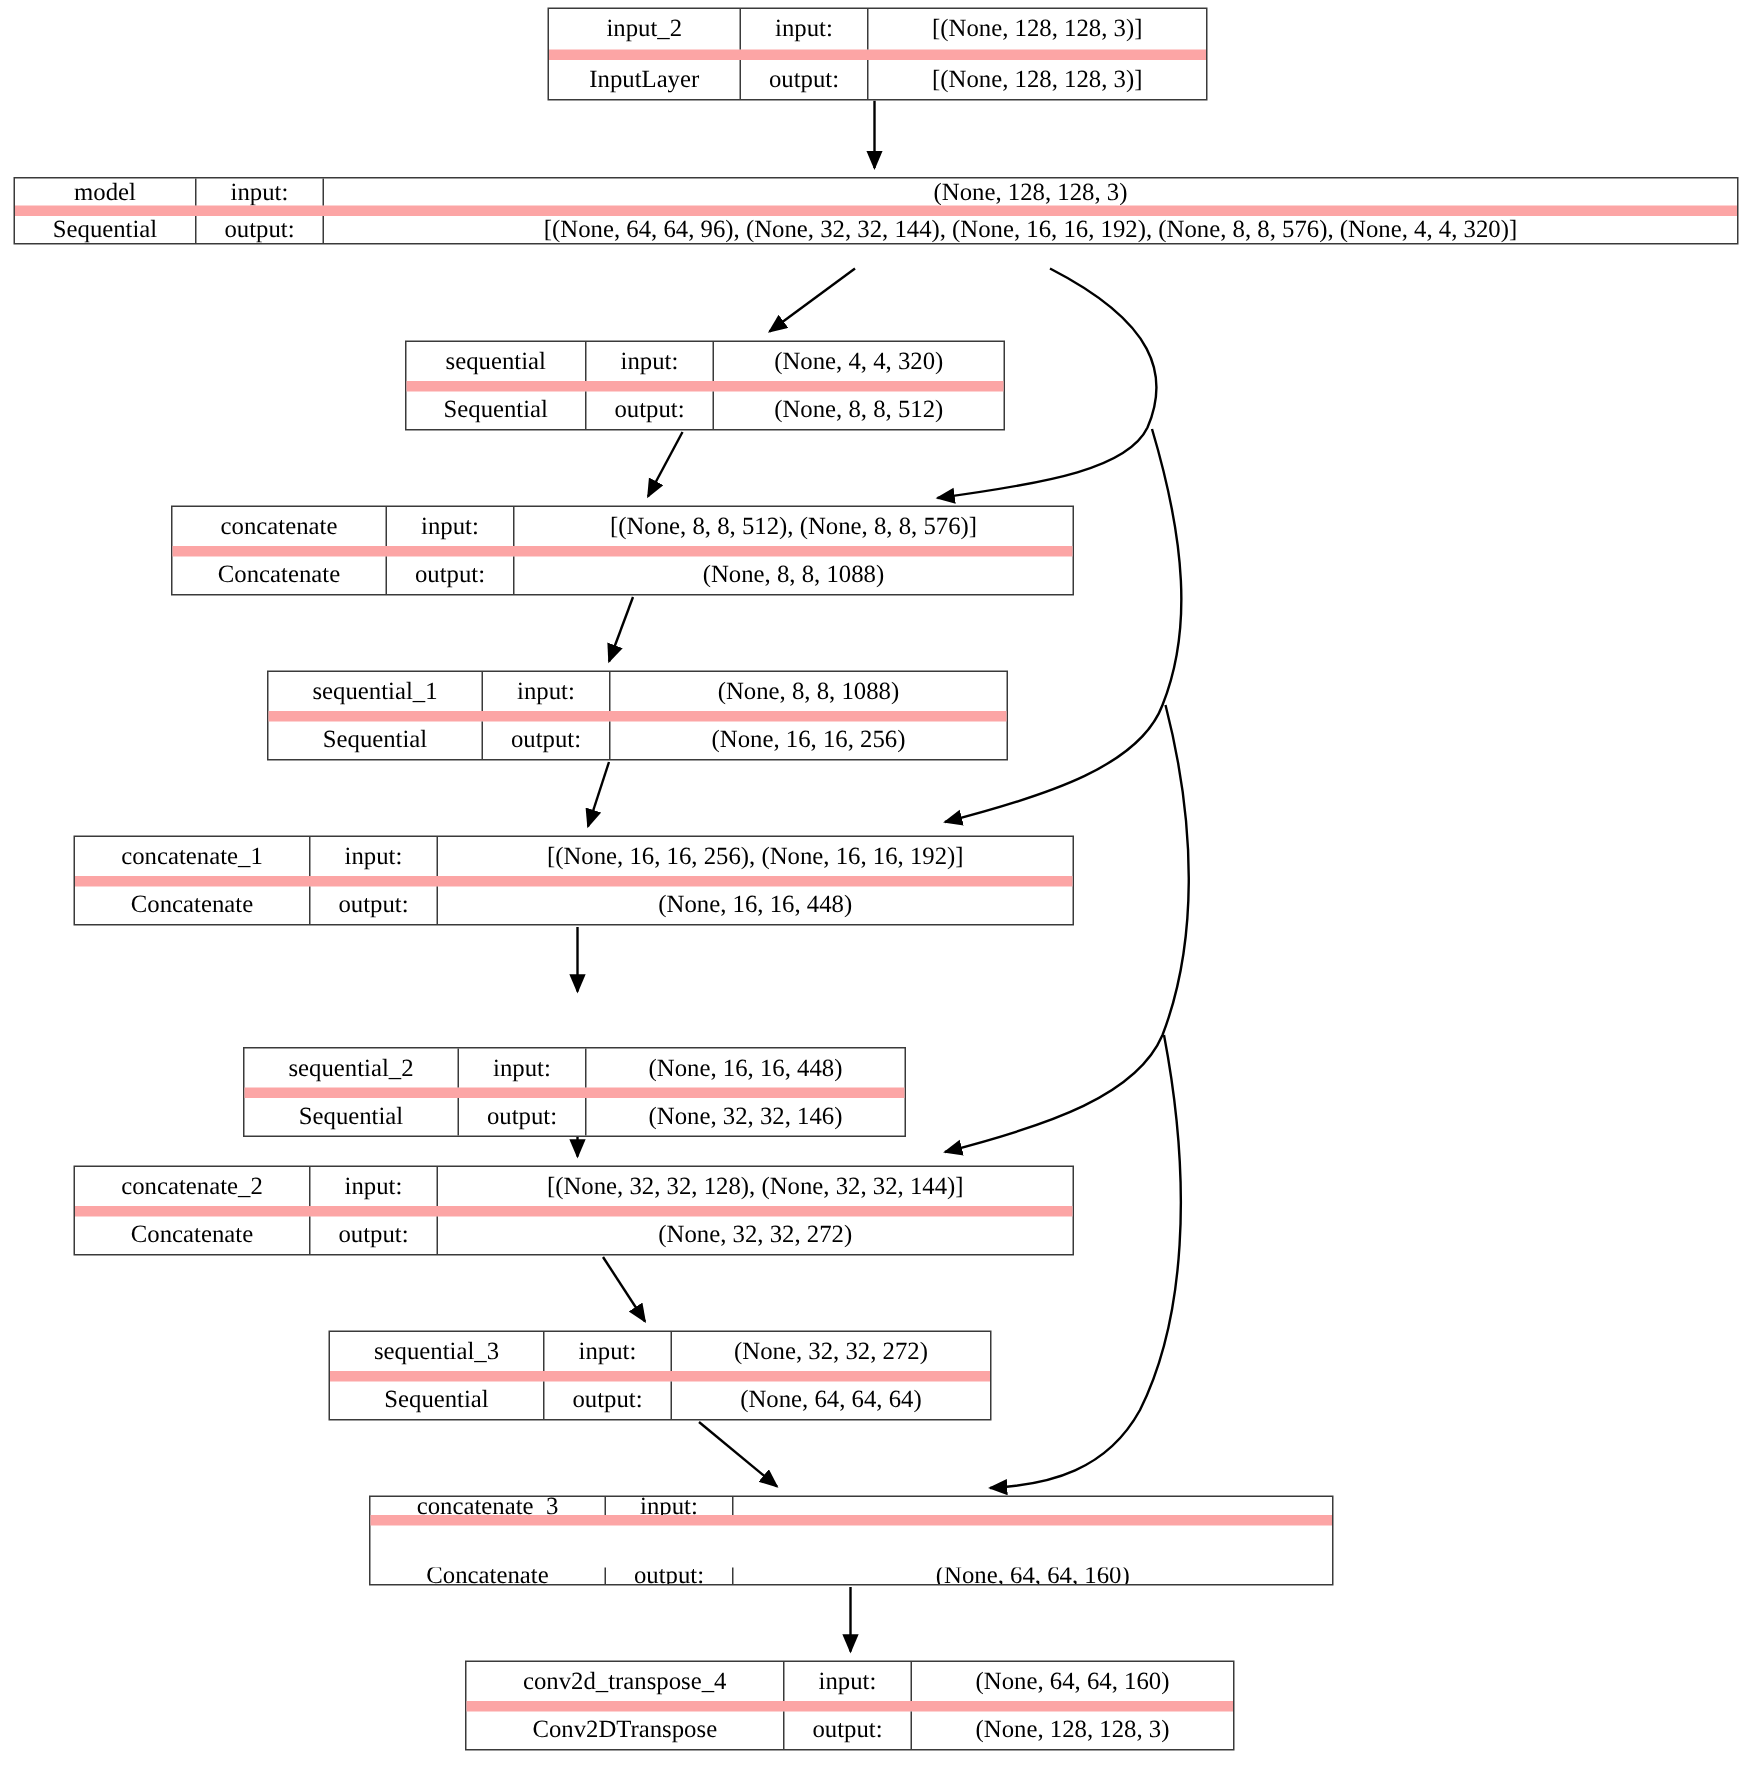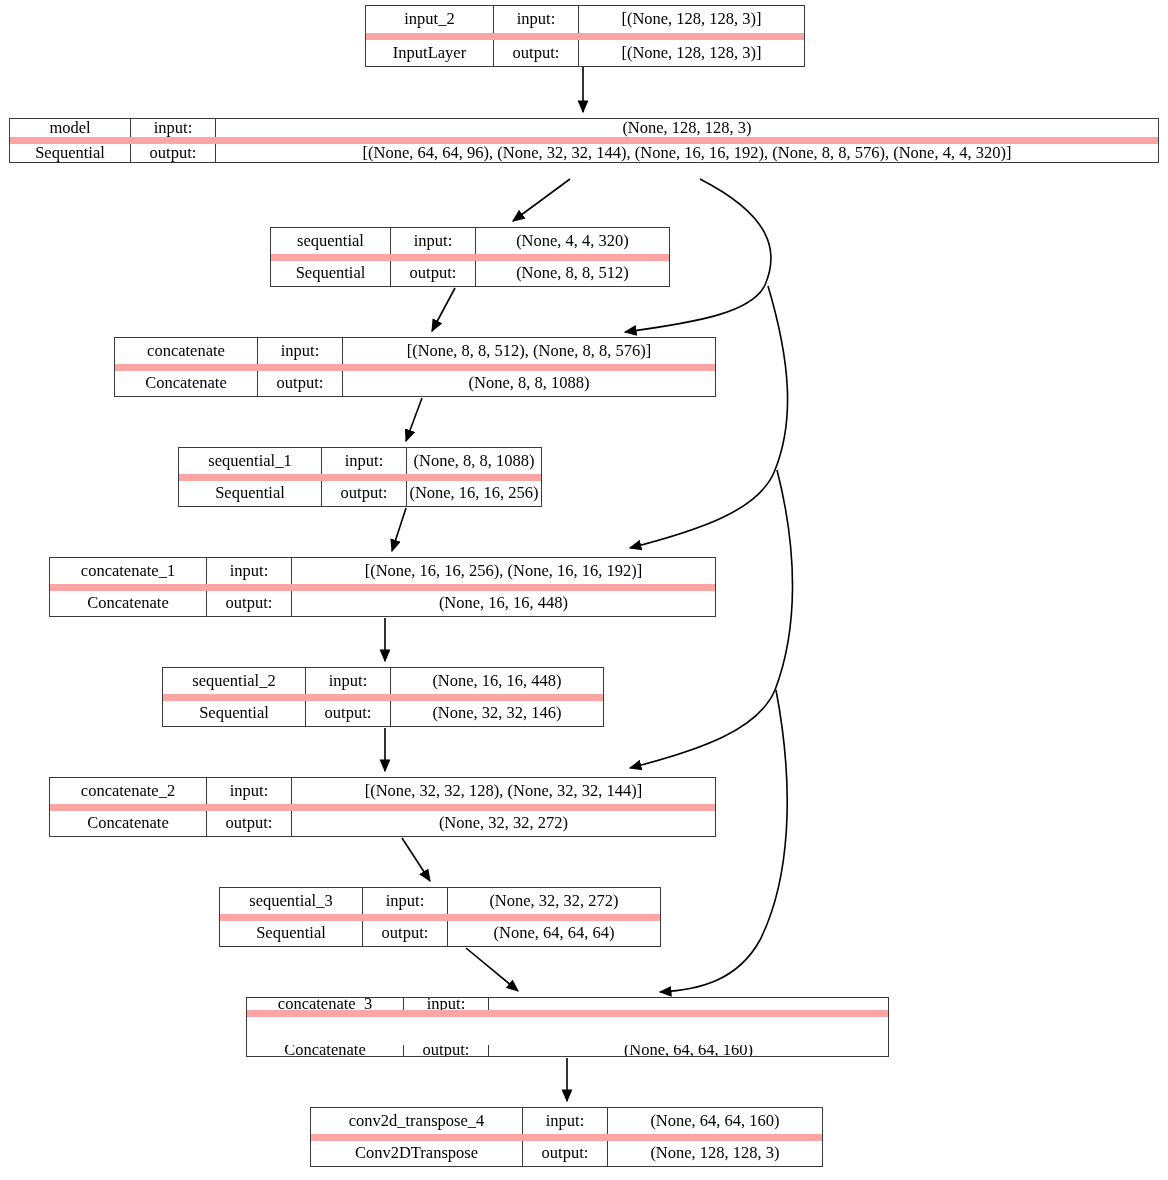--- a/index.html
+++ b/index.html
@@ -134,21 +134,21 @@
           <div class="cell c-name" style="width: 143px; flex: 0 0 143px;">concatenate</div>
           <div class="cell c-io" style="width: 85px; flex: 0 0 85px;">input:</div>
           <div class="cell c-shape">[(None, 8, 8, 512), (None, 8, 8, 576)]</div>
         </div>
         <div class="row bottom">
           <div class="cell c-name" style="width: 143px; flex: 0 0 143px;">Concatenate</div>
           <div class="cell c-io" style="width: 85px; flex: 0 0 85px;">output:</div>
           <div class="cell c-shape">(None, 8, 8, 1088)</div>
         </div>
       </div>
-      <div class="node" style="left: 178px; top: 447px; width: 364px; height: 60px; border-color: rgb(58, 58, 58);">
+      <div class="node" style="left: 178px; top: 447px; width: 494px; height: 60px; border-color: rgb(58, 58, 58);">
         <div class="row top">
           <div class="cell c-name" style="width: 143px; flex: 0 0 143px;">sequential_1</div>
           <div class="cell c-io" style="width: 85px; flex: 0 0 85px;">input:</div>
           <div class="cell c-shape">(None, 8, 8, 1088)</div>
         </div>
         <div class="row bottom">
           <div class="cell c-name" style="width: 143px; flex: 0 0 143px;">Sequential</div>
           <div class="cell c-io" style="width: 85px; flex: 0 0 85px;">output:</div>
           <div class="cell c-shape">(None, 16, 16, 256)</div>
         </div>
@@ -158,21 +158,21 @@
           <div class="cell c-name" style="width: 157px; flex: 0 0 157px;">concatenate_1</div>
           <div class="cell c-io" style="width: 85px; flex: 0 0 85px;">input:</div>
           <div class="cell c-shape">[(None, 16, 16, 256), (None, 16, 16, 192)]</div>
         </div>
         <div class="row bottom">
           <div class="cell c-name" style="width: 157px; flex: 0 0 157px;">Concatenate</div>
           <div class="cell c-io" style="width: 85px; flex: 0 0 85px;">output:</div>
           <div class="cell c-shape">(None, 16, 16, 448)</div>
         </div>
       </div>
-      <div class="node" style="left: 162px; top: 667px; width: 442px; height: 60px; border-color: rgb(58, 58, 58);">
+      <div class="node" style="left: 162px; top: 698px; width: 442px; height: 60px; border-color: rgb(58, 58, 58);">
         <div class="row top">
           <div class="cell c-name" style="width: 143px; flex: 0 0 143px;">sequential_2</div>
           <div class="cell c-io" style="width: 85px; flex: 0 0 85px;">input:</div>
           <div class="cell c-shape">(None, 16, 16, 448)</div>
         </div>
         <div class="row bottom">
           <div class="cell c-name" style="width: 143px; flex: 0 0 143px;">Sequential</div>
           <div class="cell c-io" style="width: 85px; flex: 0 0 85px;">output:</div>
           <div class="cell c-shape">(None, 32, 32, 146)</div>
         </div>

